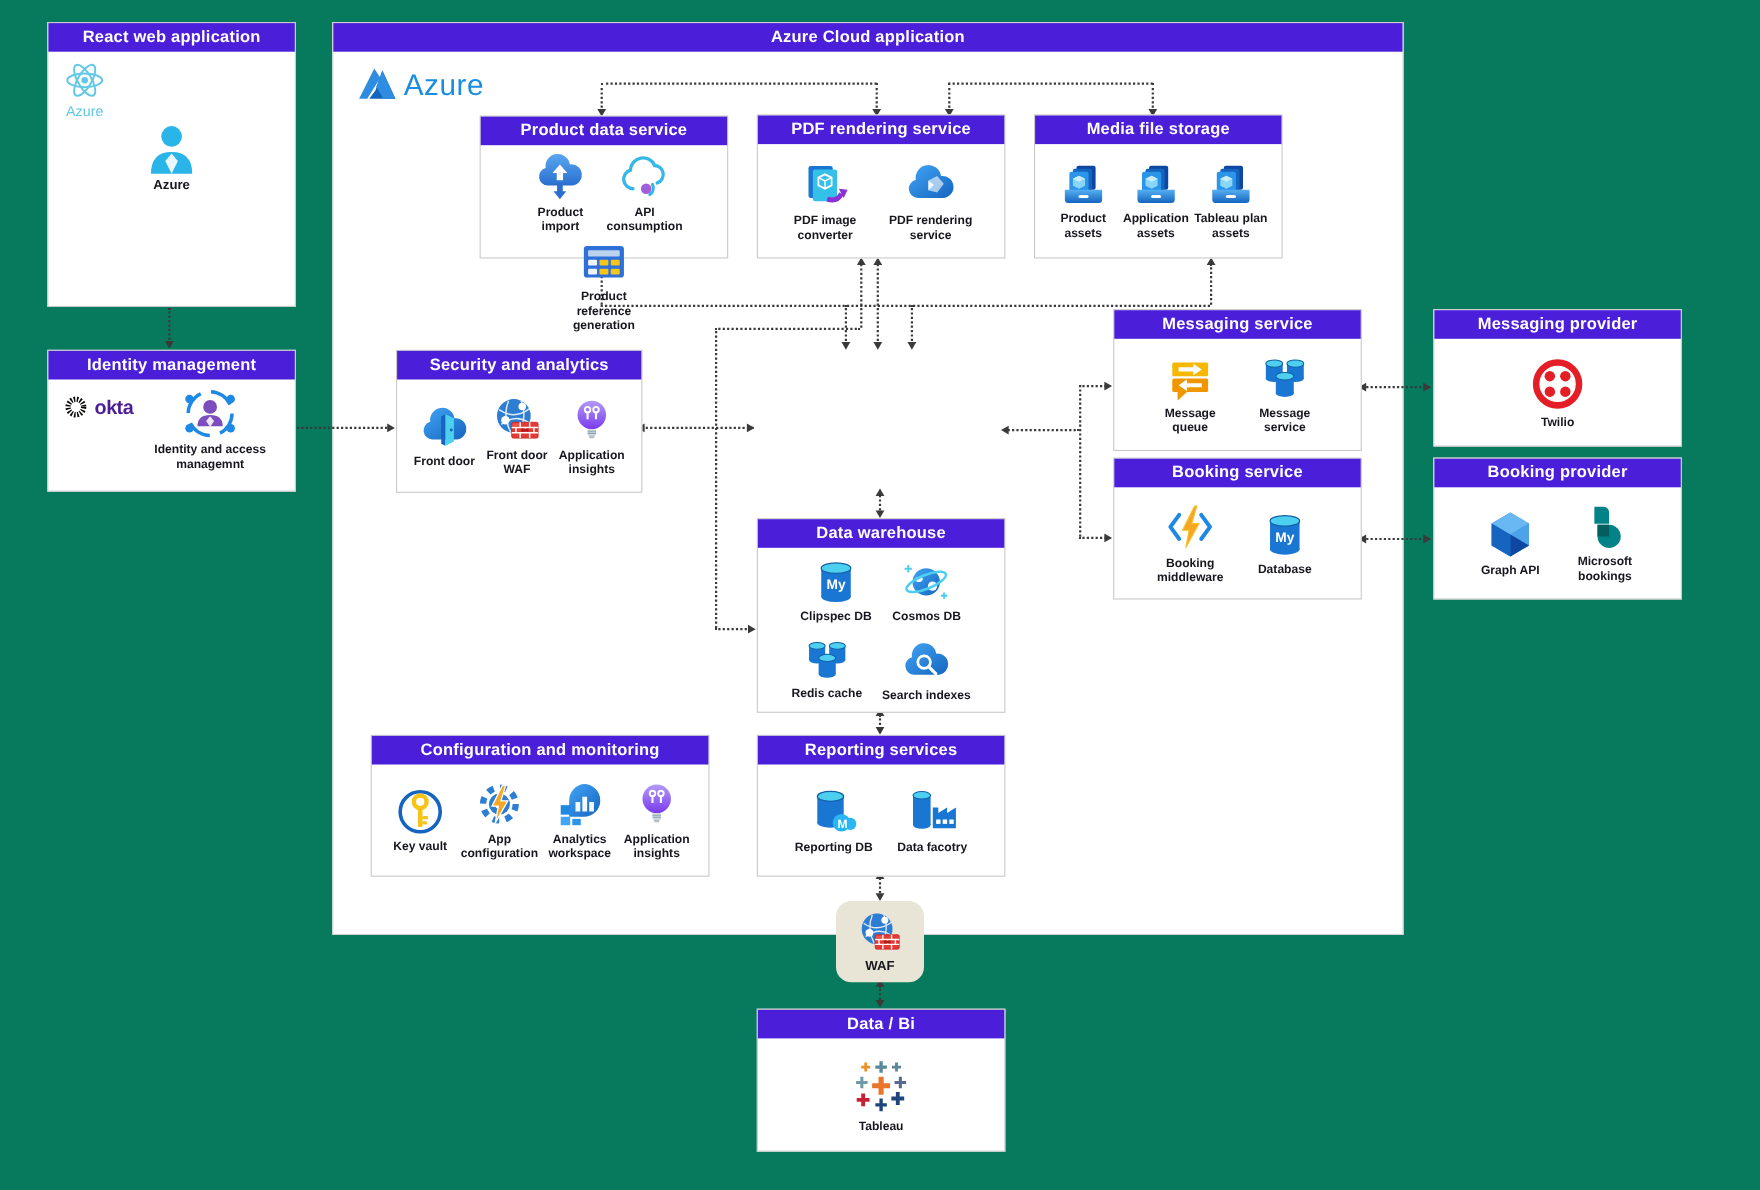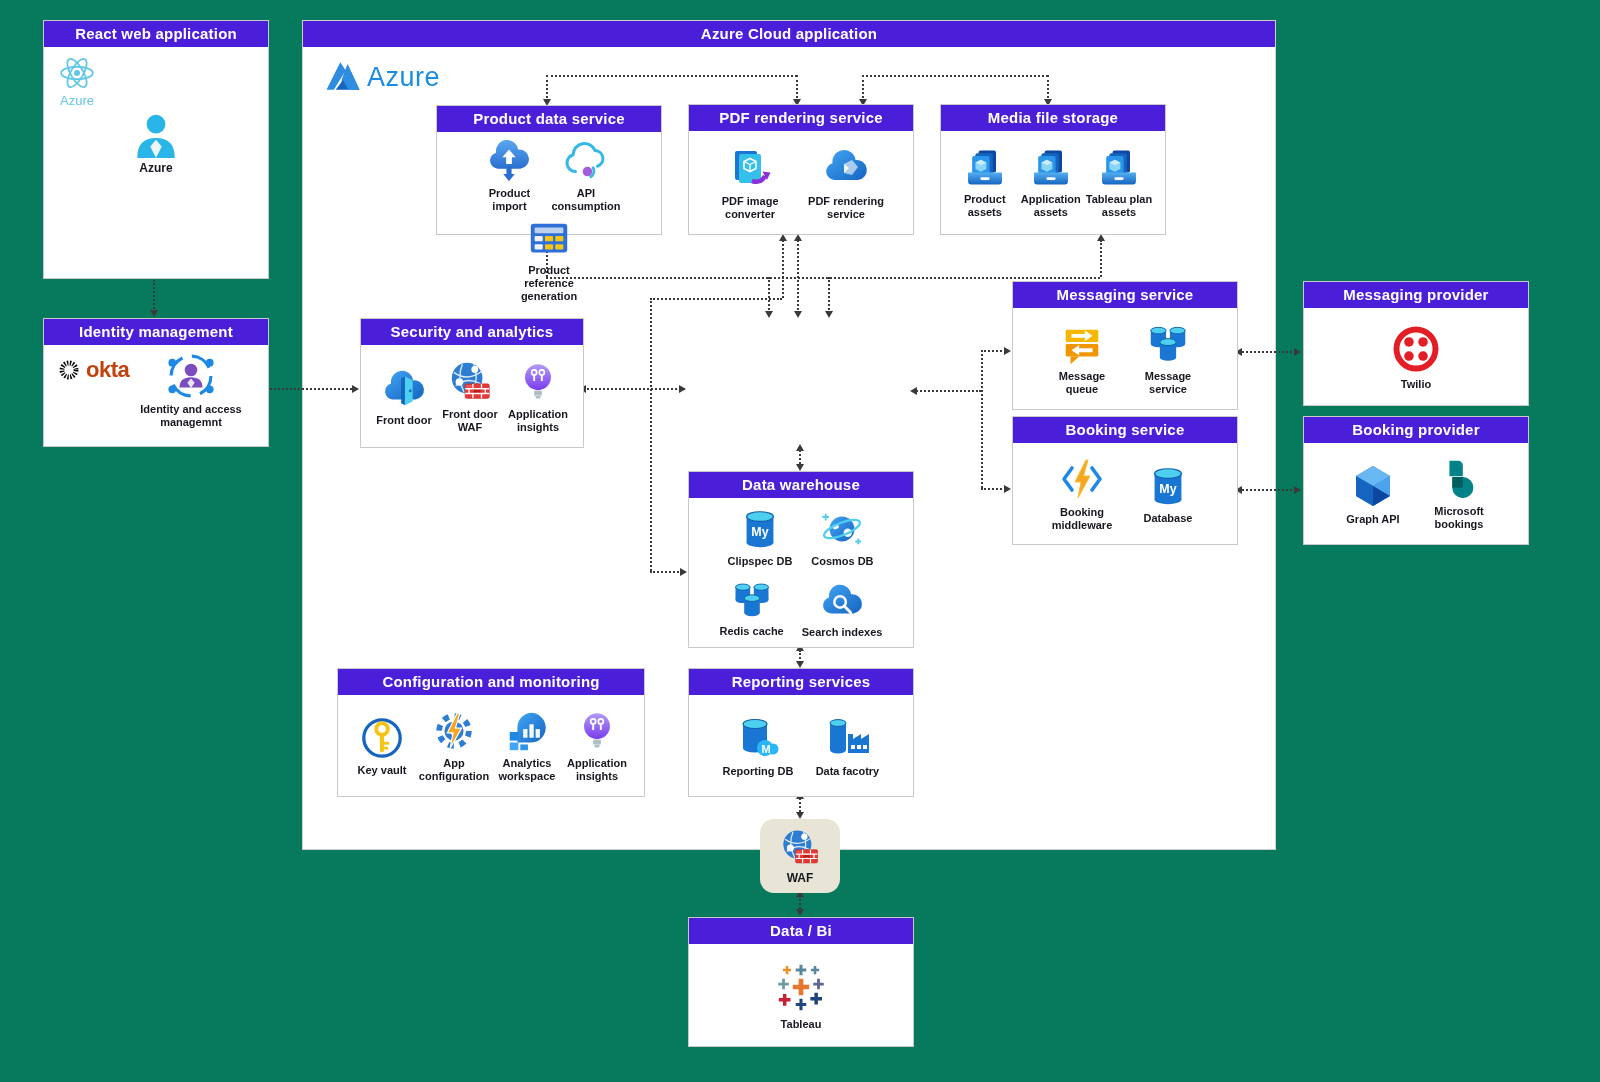--- a/index.html
+++ b/index.html
@@ -38,21 +38,21 @@
   .vl{position:absolute;border-left:2px dotted #3a3a3a;z-index:2;}
   .arr{position:absolute;width:0;height:0;z-index:2;}
   .arr.d{border-left:4px solid transparent;border-right:4px solid transparent;border-top:7px solid #3a3a3a;}
   .arr.u{border-left:4px solid transparent;border-right:4px solid transparent;border-bottom:7px solid #3a3a3a;}
   .arr.l{border-top:4px solid transparent;border-bottom:4px solid transparent;border-right:7px solid #3a3a3a;}
   .arr.r{border-top:4px solid transparent;border-bottom:4px solid transparent;border-left:7px solid #3a3a3a;}
   
   .abs{position:absolute;}
   .react-name{font-size:13px;color:#63c7e6;font-weight:400;}
   .url-lbl{font-size:12px;font-weight:700;color:#17171f;text-align:center;white-space:pre-line;line-height:1.2;}
-  .okta-word{font-size:22px;font-weight:700;color:#c2410c;letter-spacing:-0.5px;}
+  .okta-word{font-size:18px;font-weight:700;color:#4c1d95;letter-spacing:-0.5px;}
   .azure-word{font-size:27px;color:#1b8de0;font-weight:400;letter-spacing:.5px;}
   .waf-tile{
     position:absolute;background:#e9e5d6;border-radius:14px;z-index:4;
     display:flex;flex-direction:column;align-items:center;justify-content:center;gap:2px;
   }
   .provider-items{justify-content:center;}
 </style>
 </head>
 <body>
 

